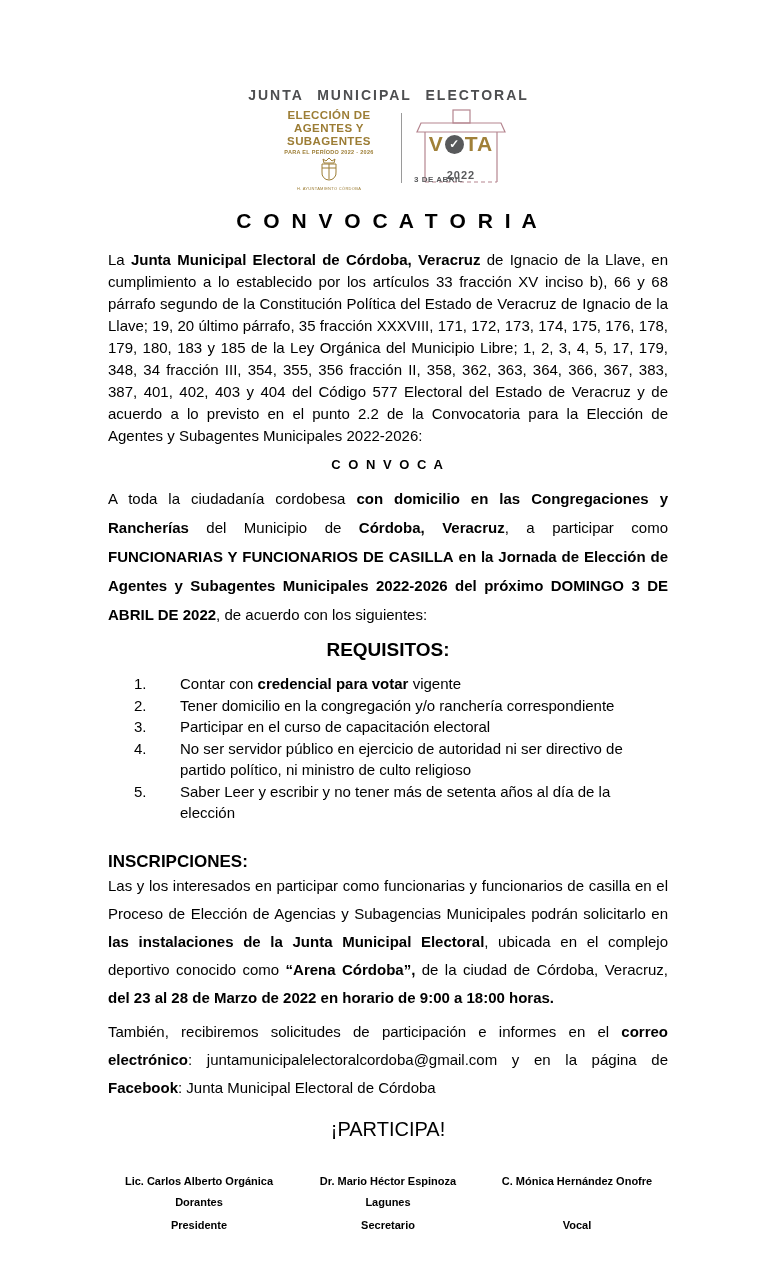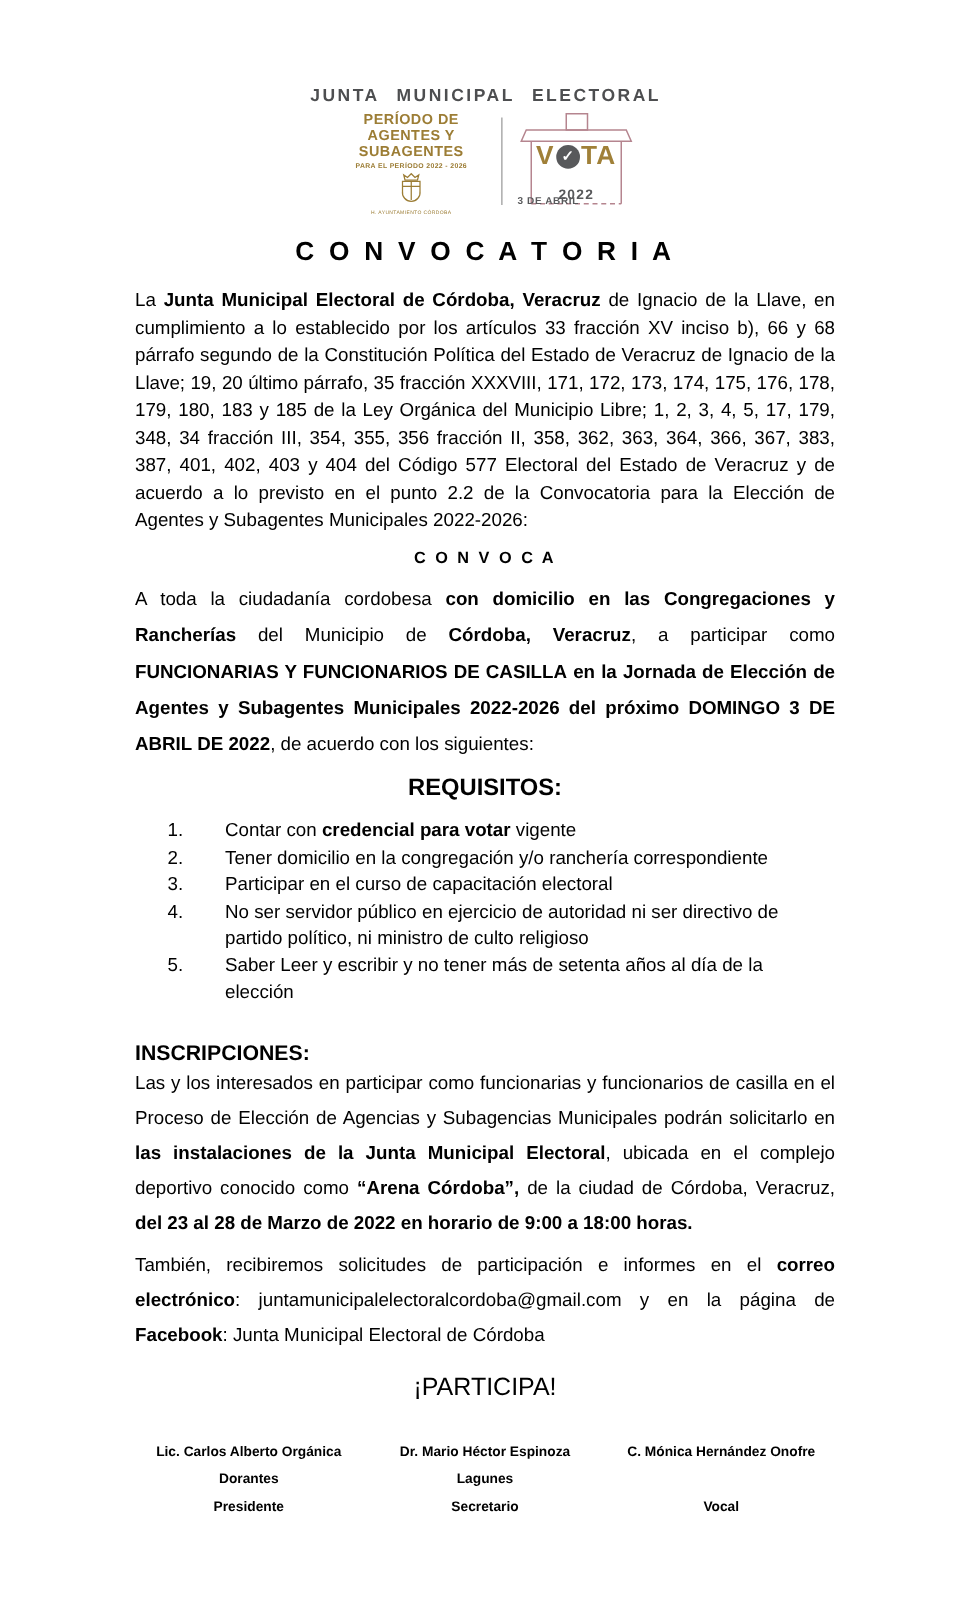--- a/index.html
+++ b/index.html
@@ -6,21 +6,21 @@
   html,body { background:#ffffff; }
   .doc {
     position:relative;
     width:777px; height:1280px;
     background:#ffffff;
     font-family:"Liberation Sans", sans-serif;
     color:#000;
     overflow:hidden;
   }
   
-  .header { text-align:center; padding-top:68px; }
+  .header { text-align:center; padding-top:87px; }
   .org-title {
     font-size:14px; font-weight:bold; color:#4d4e50;
     letter-spacing:2px; word-spacing:8px;
   }
   .logo-row {
     margin-top:6px; height:86px;
     display:flex; justify-content:center; align-items:flex-start; gap:12px;
   }
   .logo-left { width:120px; text-align:center; }
   .emblem-title { color:#9c7d35; font-weight:bold; font-size:11.5px; line-height:13px; letter-spacing:.4px; }
@@ -85,21 +85,21 @@
 
 <div class="doc">
 
   <header class="header">
     <div class="org-title">JUNTA MUNICIPAL ELECTORAL</div>
 
     <div class="logo-row">
 
       <div class="logo-left">
         <div class="emblem-title">
-          <div>PERÍODO DE</div>
+          <div>ELECCIÓN DE</div>
           <div>AGENTES Y</div>
           <div>SUBAGENTES</div>
         </div>
         <div class="period">PARA EL PERÍODO 2022 - 2026</div>
         <div class="crest">
           <svg width="24" height="28" viewBox="0 0 24 28" fill="none" stroke="#9c7d35" stroke-width="1">
             <path d="M7 6 L6 2 L9 4 L12 1 L15 4 L18 2 L17 6 Z"></path>
             <path d="M5 7 h14 v8 a7 7 0 0 1 -7 8 a7 7 0 0 1 -7 -8 Z"></path>
             <path d="M5 11 h14 M12 7 v15"></path>
           </svg>

